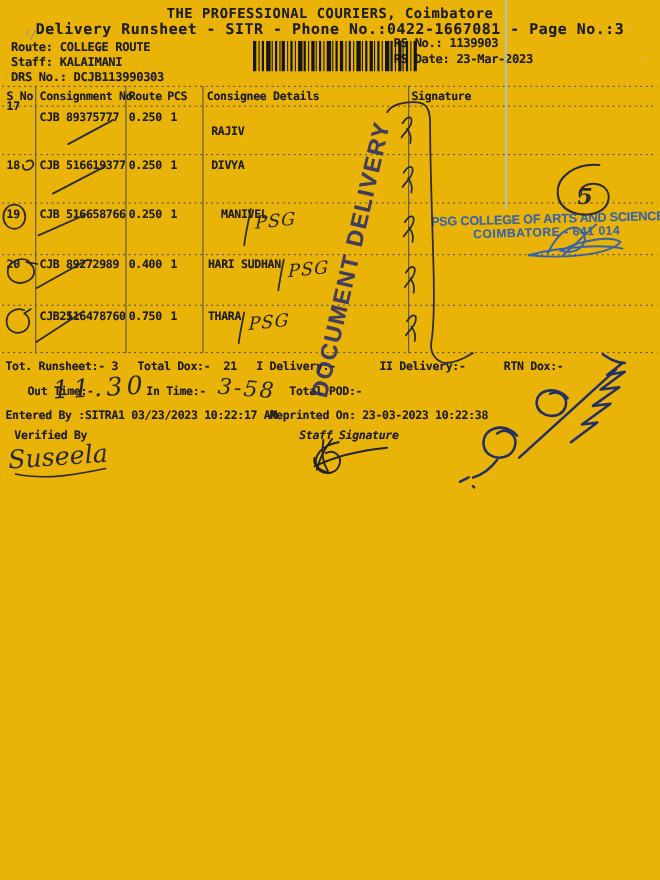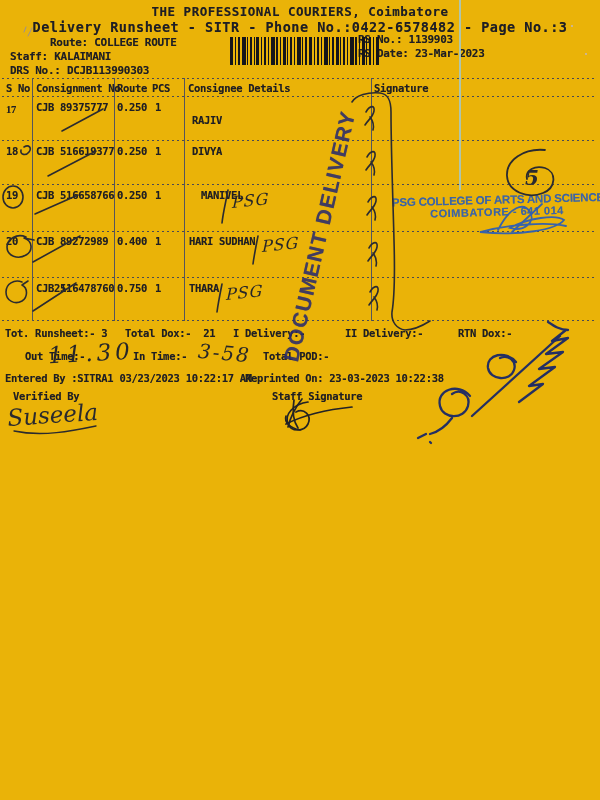--- a/index.html
+++ b/index.html
@@ -31,23 +31,23 @@
   .stamp-college .l1{font-size:11.5px;letter-spacing:-0.2px;white-space:nowrap;}
   .stamp-college .l2{font-size:11px;margin-left:38px;letter-spacing:0.5px;white-space:nowrap;}
   svg.overlay{position:absolute;left:0;top:0;pointer-events:none;}
 </style>
 </head>
 <body>
 
 <div class="page">
 
   <div class="pr title1" style="left:0;width:600px;text-align:center;top:4px;">THE PROFESSIONAL COURIERS, Coimbatore</div>
-  <div class="pr title2" style="left:0;width:600px;text-align:center;top:19px;">Delivery Runsheet - SITR - Phone No.:0422-6578482 - Page No.:3</div>
-
-  <div class="pr t11" style="left:10px;top:36px;margin-left:40px;">Route: COLLEGE ROUTE</div>
+  <div class="pr title2" style="left:0;width:600px;text-align:center;top:19px;">Delivery Runsheet - SITR - Phone No.:0422-1667081 - Page No.:3</div>
+
+  <div class="pr t11" style="left:10px;top:36px;">Route: COLLEGE ROUTE</div>
   <div class="pr t11" style="left:10px;top:50px;">Staff: KALAIMANI</div>
   <div class="pr t11" style="left:10px;top:64px;">DRS No.: DCJB113990303</div>
 
   <div class="pr t11" style="left:358px;top:33px;">RS No.: 1139903</div>
   <div class="pr t11" style="left:358px;top:47px;">RS Date: 23-Mar-2023</div>
 
   <svg style="position:absolute;left:230px;top:37px;" width="152" height="28" viewBox="0 0 152 28">
     <g fill="#15151a">
       <rect x="0" width="3" height="28"></rect>
         <rect x="5" width="1" height="28"></rect>
@@ -108,21 +108,21 @@
   <div class="vline" style="left:371px;"></div>
 
   <div class="pr t10" style="left:6px;top:82px;">S No</div>
   <div class="pr t10" style="left:36px;top:82px;">Consignment No</div>
   <div class="pr t10" style="left:117px;top:82px;">Route</div>
   <div class="pr t10" style="left:152px;top:82px;">PCS</div>
   <div class="pr t10" style="left:188px;top:82px;">Consignee Details</div>
   <div class="pr t10" style="left:374px;top:82px;">Signature</div>
 
   <div>
-    <span class="pr t10" style="left:6px;top:104px;font-family:Liberation Serif, serif;">17</span>
+    <span class="pr t10" style="left:6px;top:91px;">17</span>
     <span class="pr t10" style="left:36px;top:101px;">CJB 89375777</span>
     <span class="pr t10" style="left:117px;top:101px;">0.250</span>
     <span class="pr t10" style="left:155px;top:101px;">1</span>
     <span class="pr t10" style="left:192px;top:101px;margin-top:13px;">RAJIV</span>
   </div>
 
   <div>
     <span class="pr t10" style="left:6px;top:145px;">18</span>
     <span class="pr t10" style="left:36px;top:145px;">CJB 516619377</span>
     <span class="pr t10" style="left:117px;top:145px;">0.250</span>
@@ -166,21 +166,21 @@
   <div class="pr t10" style="left:5px;top:350px;padding-left:20px;">Out Time:-</div>
   <div class="hw hw-time1" style="left:48px;top:340px;">11.30</div>
   <div class="pr t10" style="left:133px;top:350px;">In Time:-</div>
   <div class="hw hw-time2" style="left:198px;top:341px;">3-58</div>
   <div class="pr t10" style="left:263px;top:350px;text-align:right;">Total POD:-</div>
 
   <div class="pr t10" style="left:5px;top:372px;">Entered By :SITRA1 03/23/2023 10:22:17 AM</div>
   <div class="pr t10" style="left:245px;top:372px;">Reprinted On: 23-03-2023 10:22:38</div>
 
   <div class="pr t10" style="left:13px;top:390px;">Verified By</div>
-  <div class="pr t10" style="left:272px;top:390px;">Staff Signature</div>
+  <div class="pr t10" style="left:272px;top:390px;font-style:italic;">Staff Signature</div>
 
   <div class="stamp-dd">DOCUMENT DELIVERY</div>
 
   <div class="stamp-college">
     <div class="l1">PSG COLLEGE OF ARTS AND SCIENCE</div>
     <div class="l2">COIMBATORE - 641 014</div>
   </div>
 
   <svg class="overlay" width="600" height="800" viewBox="0 0 600 800">
     <g fill="none" stroke="#2b2b30" stroke-width="1.6" stroke-linecap="round" stroke-linejoin="round">

